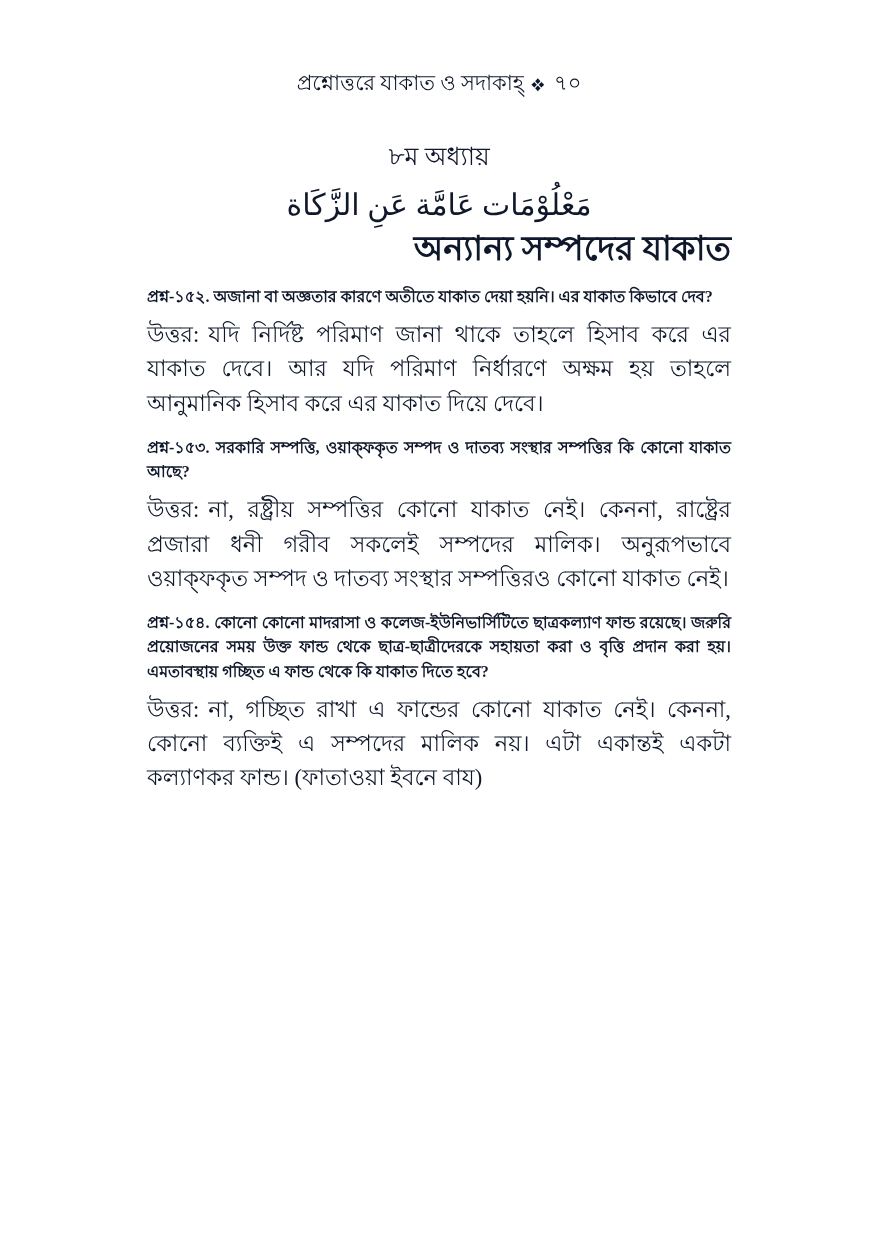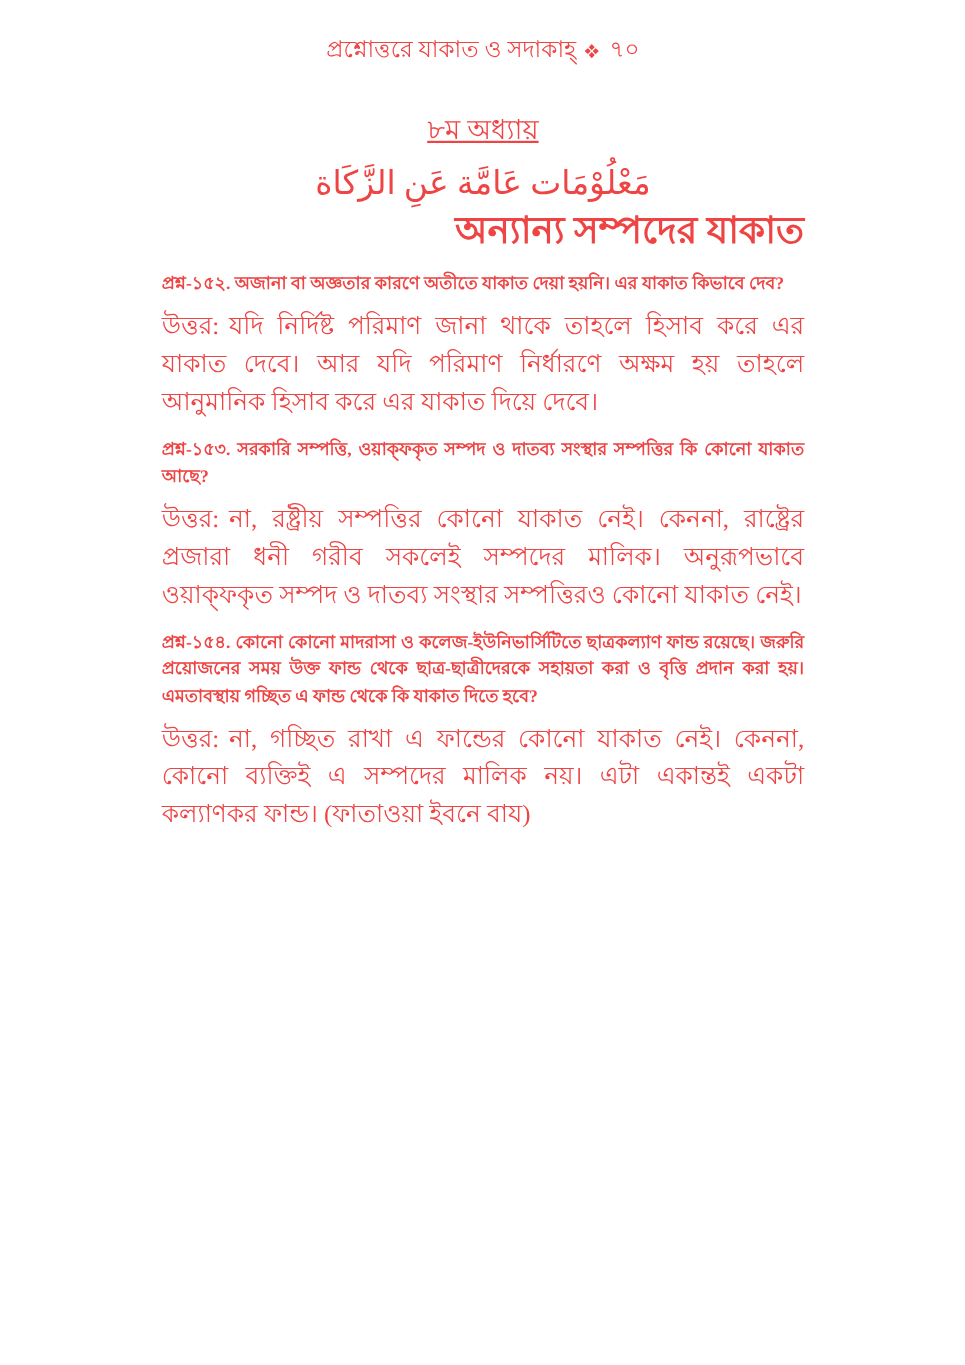--- a/index.html
+++ b/index.html
@@ -7,23 +7,23 @@
     margin: 0;
     padding: 0;
     background: #ffffff;
   }
   .page {
     position: relative;
     width: 877px;
     height: 1241px;
     margin: 0 auto;
     background: #ffffff;
-    color: #ef4444;
+    color: #0f172a;
     box-sizing: border-box;
-    padding: 32px 146px 30px 147px;
+    padding: 70px 146px 30px 147px;
     font-family: "Liberation Serif", "DejaVu Serif", serif;
     overflow: hidden;
   }
   
   .page-header {
     text-align: center;
     font-size: 21px;
     line-height: 1.3;
     margin-bottom: 44px;
     white-space: nowrap;
@@ -33,21 +33,20 @@
     margin: 0 9px 0 7px;
     font-size: 18px;
     vertical-align: -1px;
   }
   
   .chapter-label {
     text-align: center;
     font-size: 25px;
     line-height: 1.25;
     margin: 0 0 12px 0;
-    text-decoration: underline;
   }
   .arabic-heading {
     text-align: center;
     direction: rtl;
     font-size: 30px;
     line-height: 1.35;
     margin: 0 0 4px 0;
   }
   .chapter-title {
     text-align: right;

